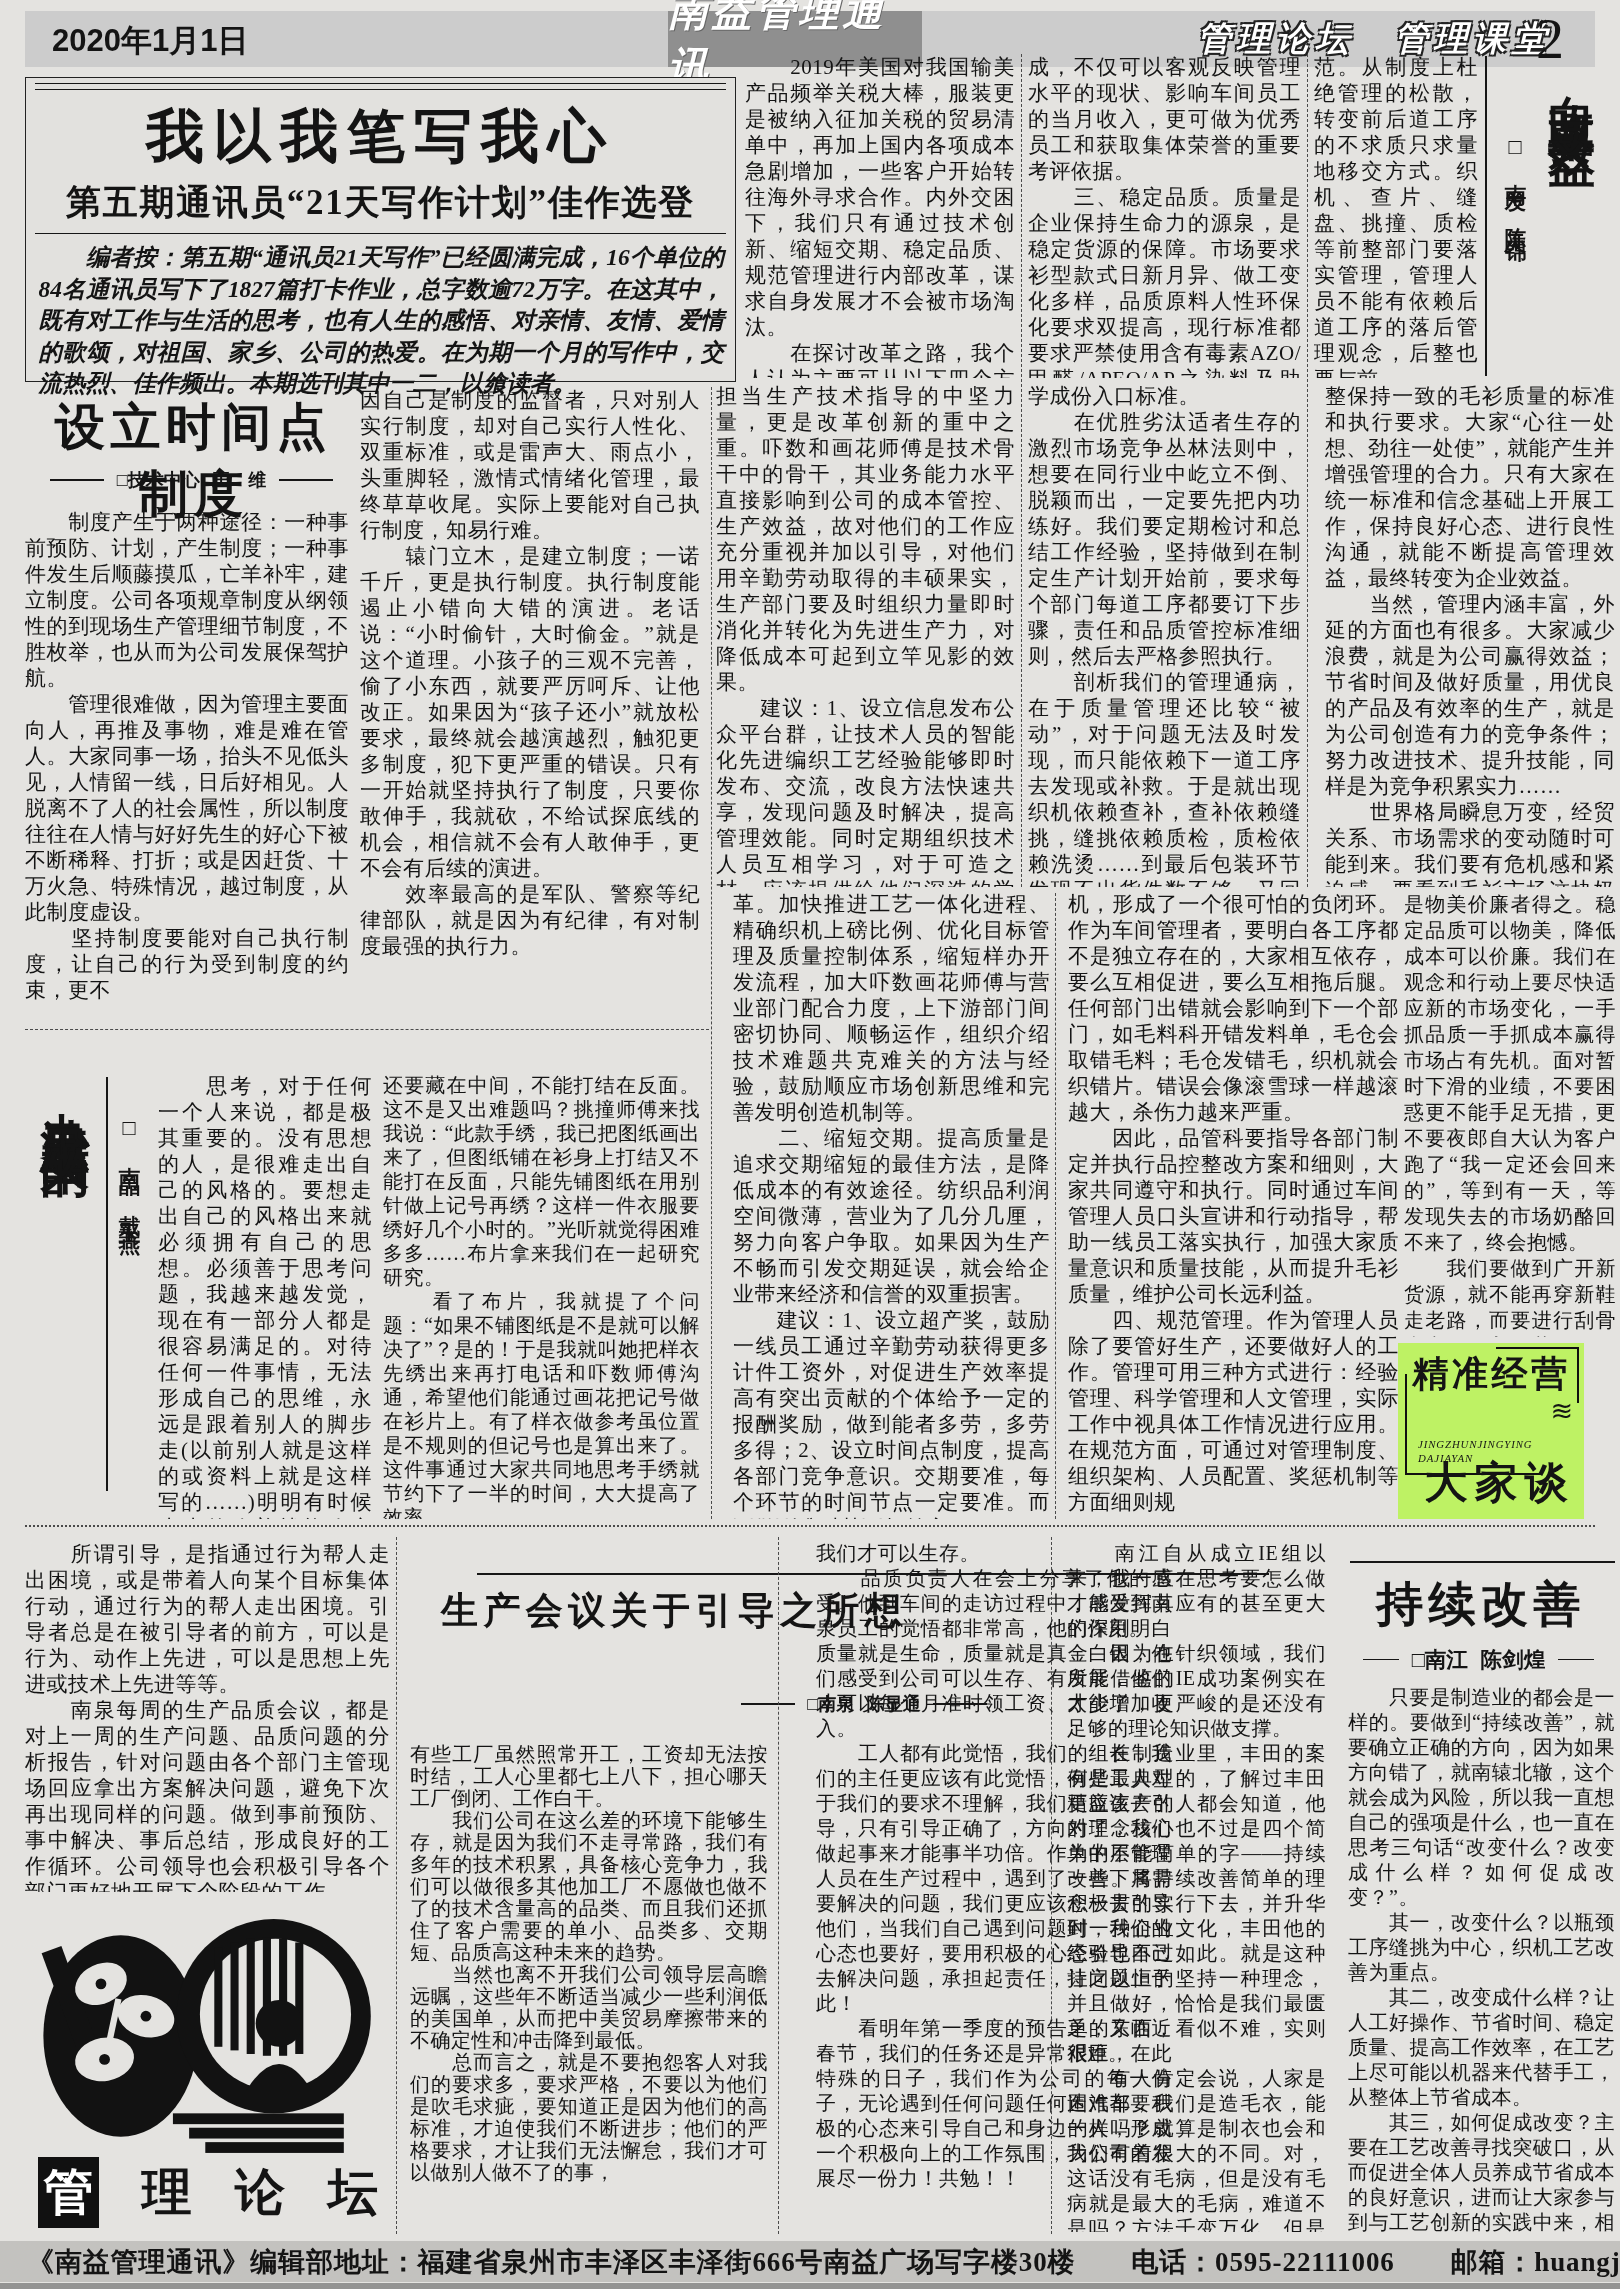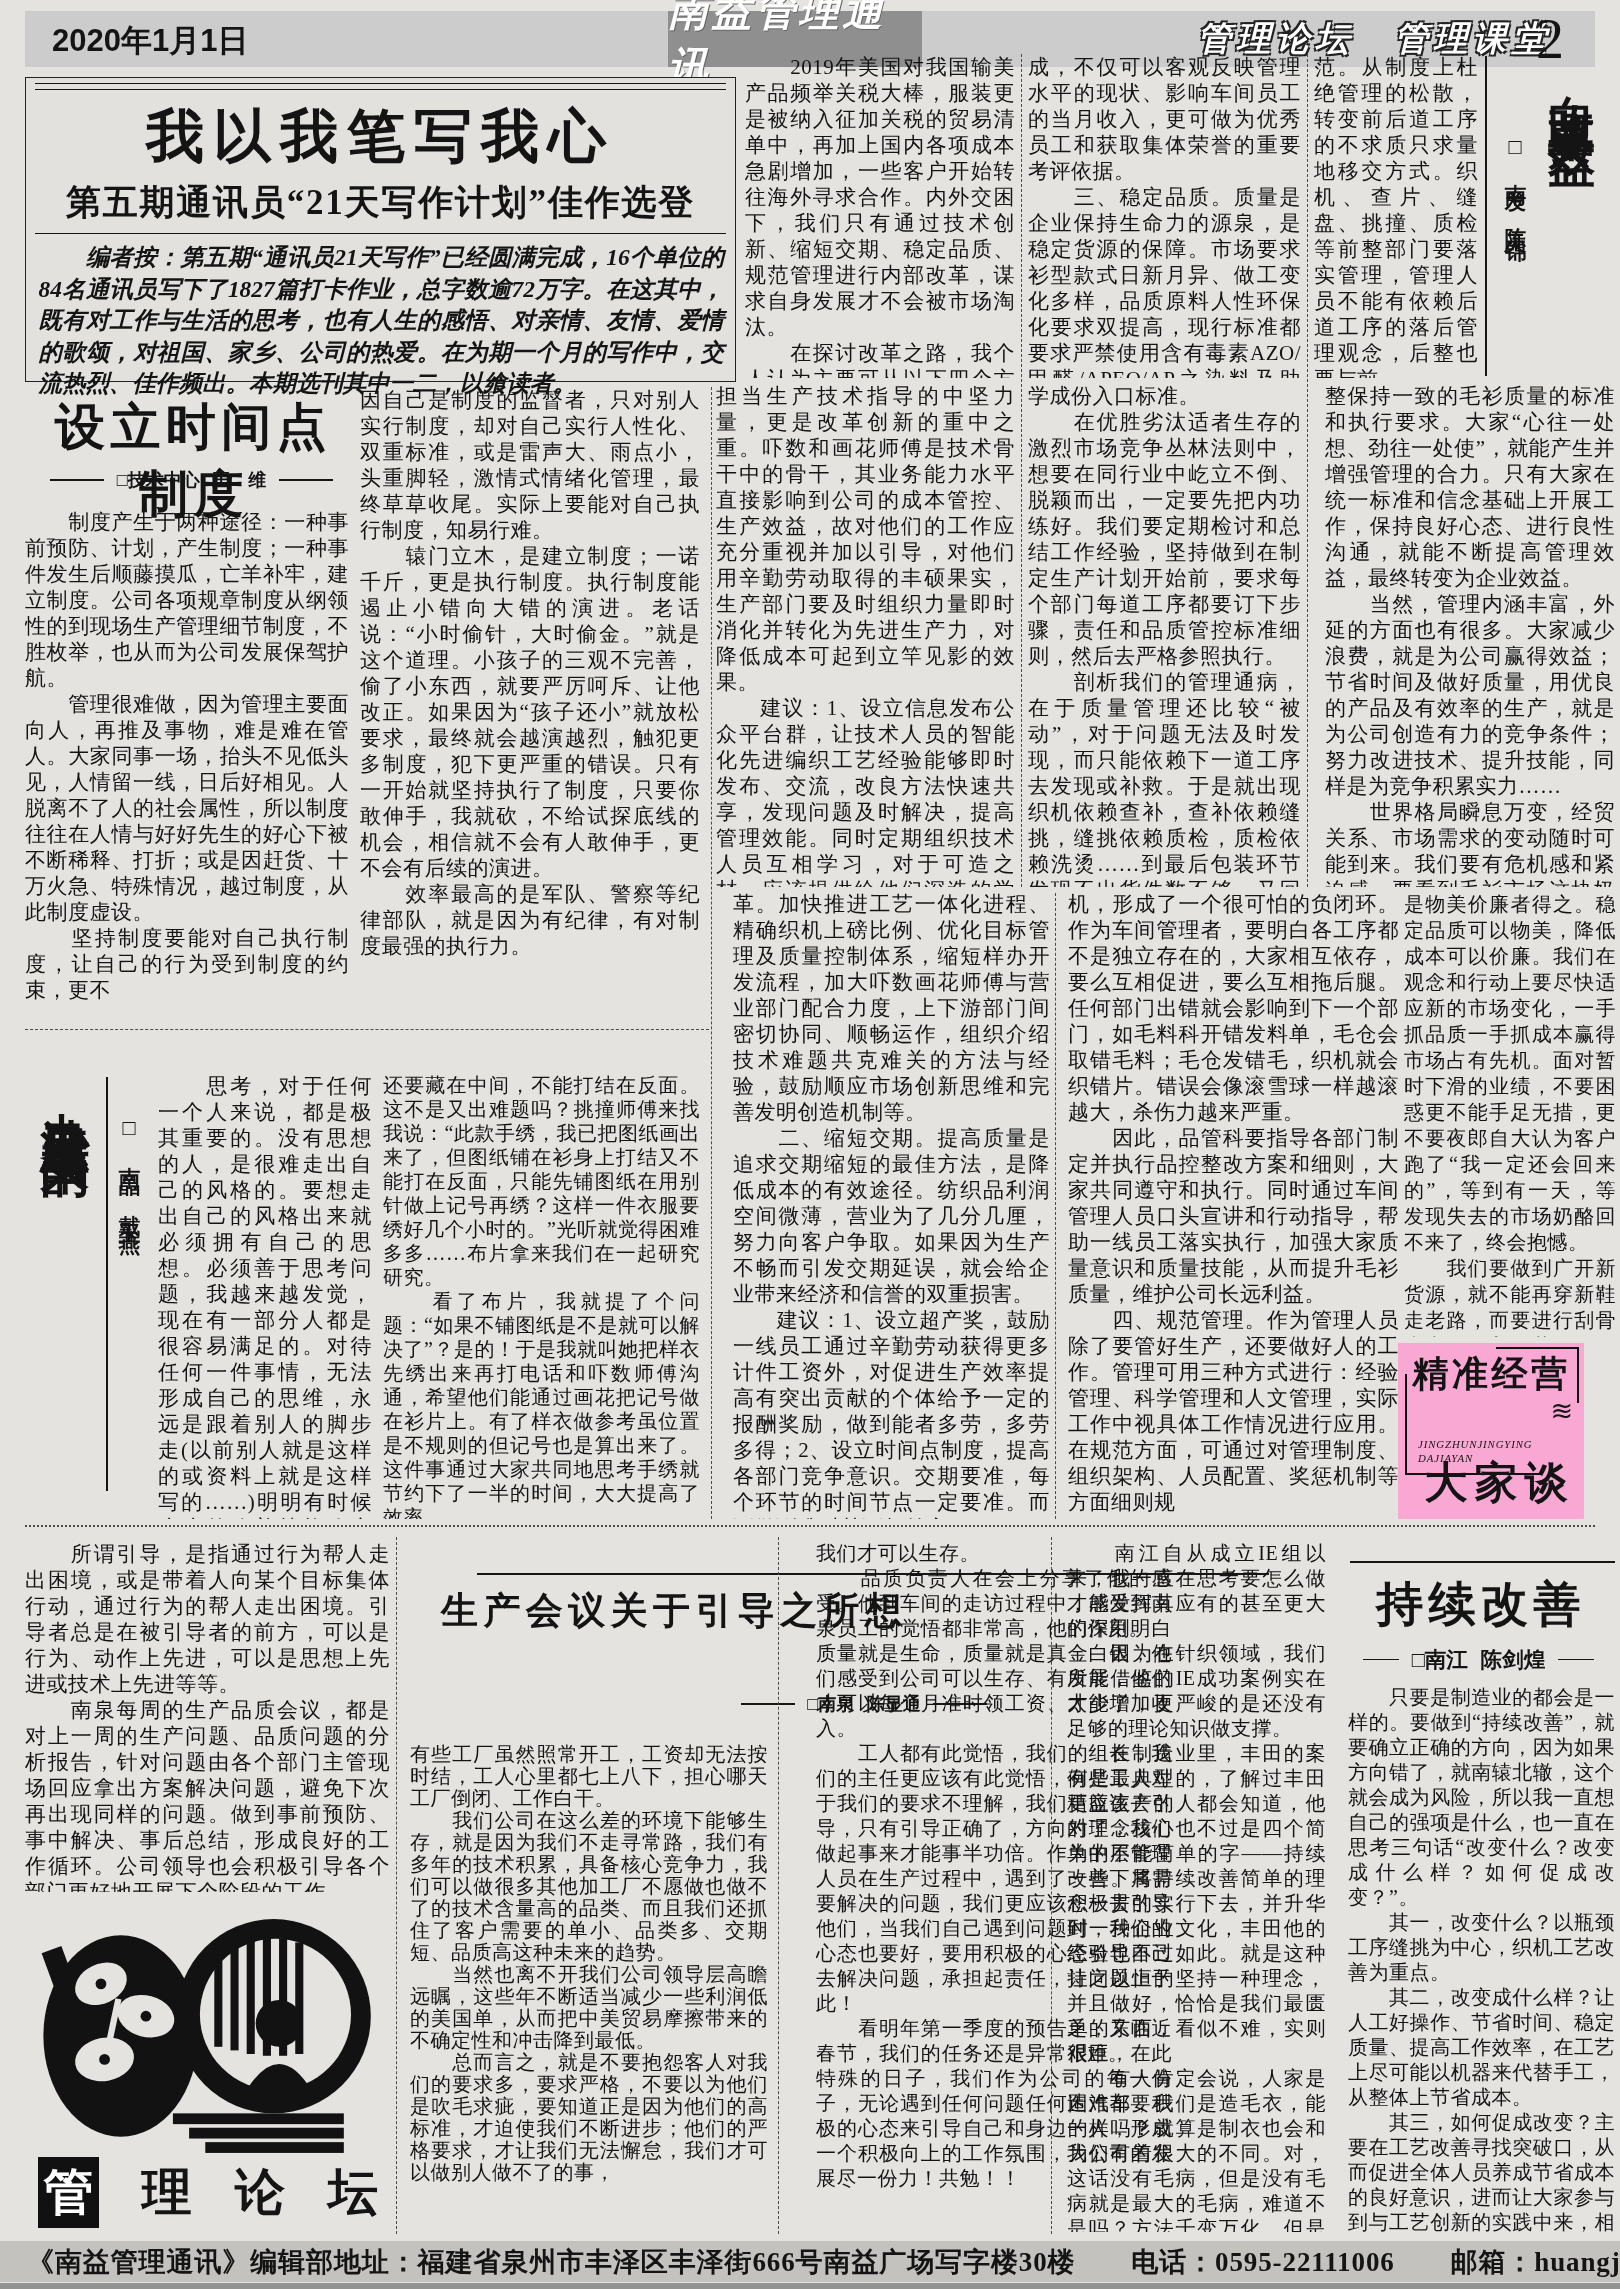--- a/index.html
+++ b/index.html
@@ -34,21 +34,21 @@
   #feat-title{position:absolute;left:0;right:0;top:20px;text-align:center;
               font-size:58px;font-weight:bold;letter-spacing:9px;}
   #feat-sub{position:absolute;left:0;right:0;top:101px;text-align:center;
             font-size:35px;font-weight:bold;letter-spacing:1.8px;}
   #featbox .sep{position:absolute;left:9px;right:9px;top:155px;border-top:1.8px solid #161616;}
   #feat-note{position:absolute;left:12.6px;right:10.8px;top:164px;font-size:23.4px;line-height:31.5px;
              font-weight:600;text-align:justify;white-space:pre-line;font-style:italic;}
   
   .bigtitle{font-weight:bold;letter-spacing:5.4px;}
   
-  #jzbox{left:1398px;top:1343px;width:186px;height:176px;background:#f9a8d4;}
+  #jzbox{left:1398px;top:1343px;width:186px;height:176px;background:#bef264;}
   #jzbox .ctl{position:absolute;left:7.2px;top:31px;width:135px;height:99px;
       border-left:2.7px solid #111;border-bottom:2.7px solid #111;}
   #jzbox .ctr{position:absolute;right:5.4px;top:3.6px;width:81px;height:54px;
       border-right:2.7px solid #111;border-top:2.7px solid #111;}
   #jz1{position:absolute;left:14.4px;top:7.2px;font-size:36px;font-weight:bold;letter-spacing:3.6px;}
   #jzwave{position:absolute;right:10.8px;top:52px;font-size:27px;}
   #jzlatin{position:absolute;left:20px;top:94px;font-size:10.8px;line-height:14.4px;
            font-style:italic;letter-spacing:0.9px;font-family:"Liberation Serif",serif;}
   #jz2{position:absolute;right:9px;bottom:7.2px;font-size:43px;font-weight:bold;letter-spacing:7.2px;}
   

